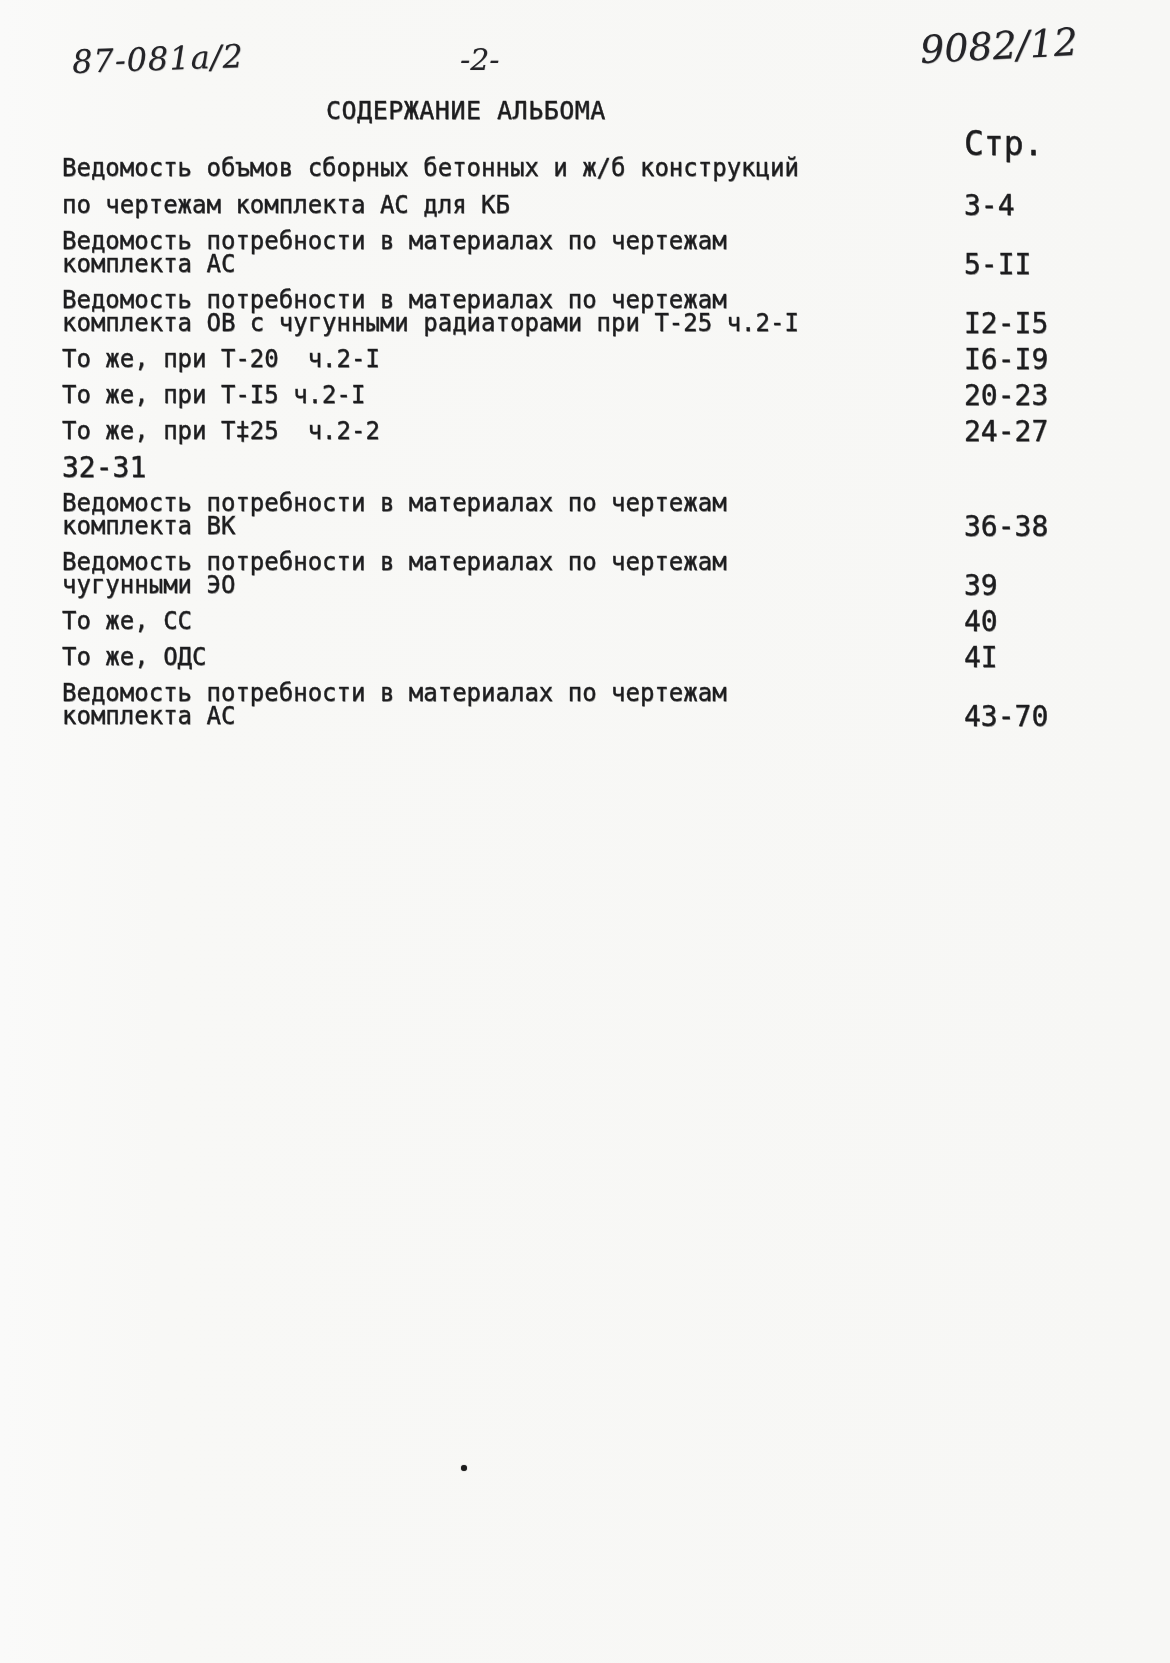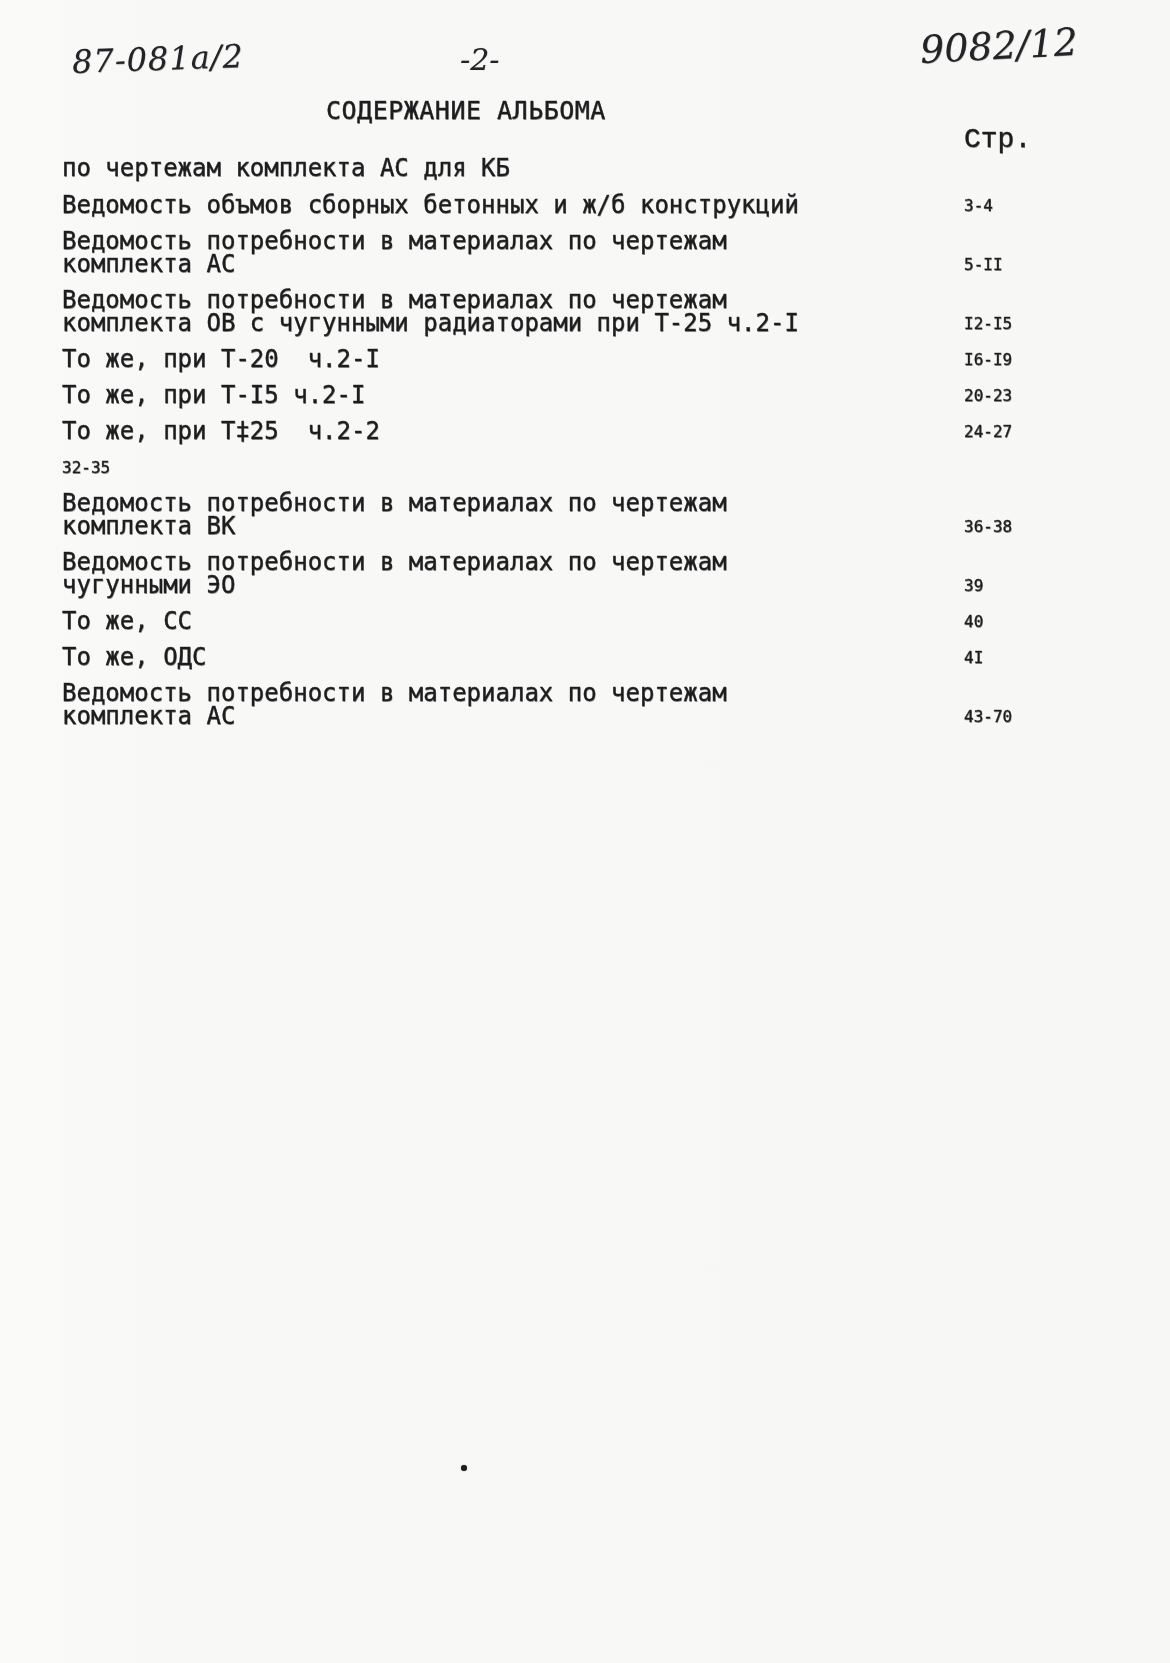--- a/index.html
+++ b/index.html
@@ -60,23 +60,22 @@
     top: 96px;
     font-size: 25px;
     font-weight: normal;
     letter-spacing: 0.5px;
     white-space: pre;
   }
   .pages-col-label {
     position: absolute;
     left: 964px;
     top: 124px;
-    font-size: 28px;
-    white-space: pre;
-    font-family: Liberation Mono, monospace;
+    font-size: 33px;
+    white-space: pre;
   }
   .toc-list {
     position: absolute;
     left: 62px;
     top: 157px;
     width: 1046px;
   }
   .toc-entry {
     display: flex;
     align-items: flex-end;
@@ -88,21 +87,21 @@
   }
   .entry-line {
     font-size: 24px;
     line-height: 23px;
     white-space: pre;
   }
   .toc-entry.wide-gap .entry-line + .entry-line {
     margin-top: 14px;
   }
   .entry-pages {
-    font-size: 16px;
+    font-size: 28px;
     line-height: 23px;
     white-space: pre;
   }
   .ink-dot {
     position: absolute;
     left: 461px;
     top: 1465px;
     width: 6px;
     height: 6px;
     border-radius: 50%;
@@ -121,22 +120,22 @@
 
   <div class="header-right-code hand">9082/12</div>
 
   <div class="page-title typeink">СОДЕРЖАНИЕ АЛЬБОМА</div>
 
   <div class="pages-col-label typeink">Стр.</div>
 
   <div class="toc-list">
     <div class="toc-entry wide-gap">
       <div class="entry-text">
+          <div class="entry-line typeink">Ведомость объмов сборных бетонных и ж/б конструкций</div>
           <div class="entry-line typeink">по чертежам комплекта АС для КБ</div>
-          <div class="entry-line typeink">Ведомость объмов сборных бетонных и ж/б конструкций</div>
         </div>
       <div class="entry-pages typeink">3-4</div>
     </div>
 
     <div class="toc-entry">
       <div class="entry-text">
           <div class="entry-line typeink">Ведомость потребности в материалах по чертежам</div>
           <div class="entry-line typeink">комплекта АС</div>
         </div>
       <div class="entry-pages typeink">5-II</div>
@@ -166,21 +165,21 @@
 
     <div class="toc-entry">
       <div class="entry-text">
           <div class="entry-line typeink">То же, при Т‡25  ч.2-2</div>
         </div>
       <div class="entry-pages typeink">24-27</div>
     </div>
 
 
     <div class="toc-entry">
-      <div class="entry-pages typeink">32-35</div>
+      <div class="entry-pages typeink">32-31</div>
     </div>
 
     <div class="toc-entry">
       <div class="entry-text">
           <div class="entry-line typeink">Ведомость потребности в материалах по чертежам</div>
           <div class="entry-line typeink">комплекта ВК</div>
         </div>
       <div class="entry-pages typeink">36-38</div>
     </div>
 

